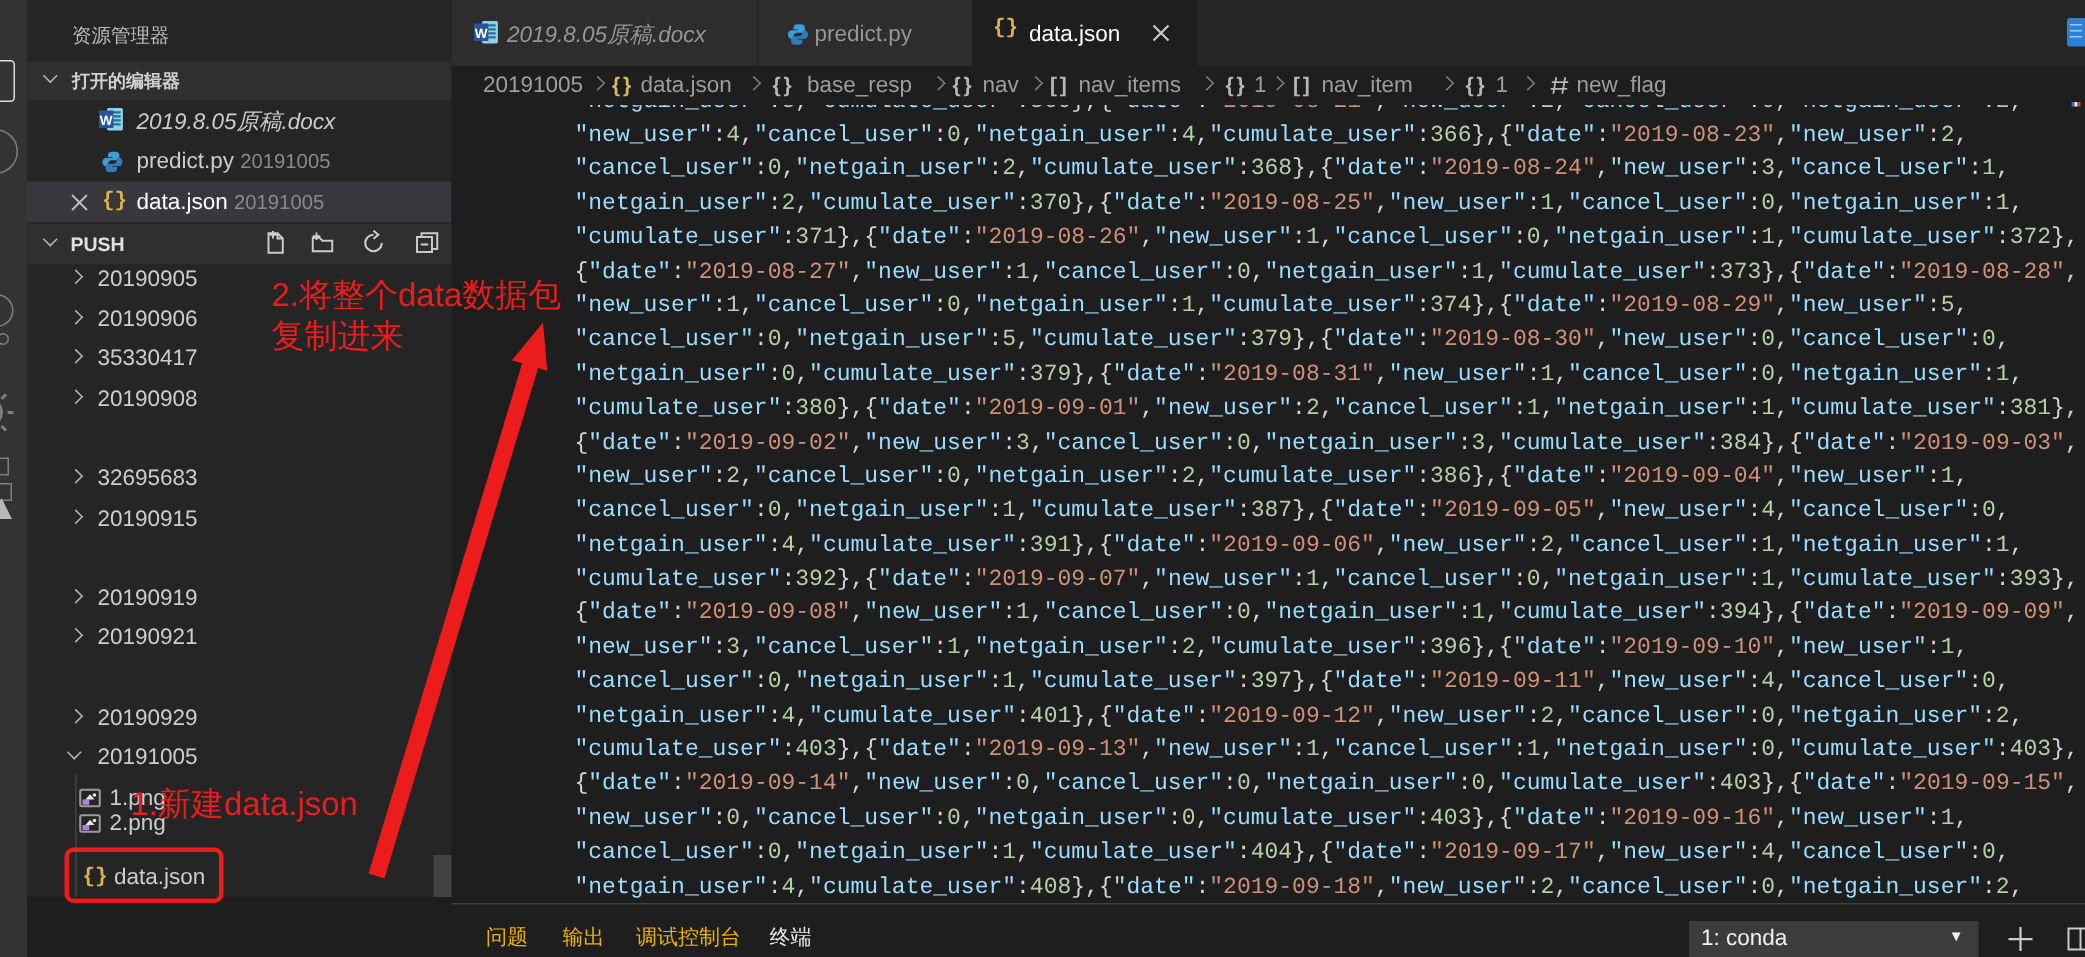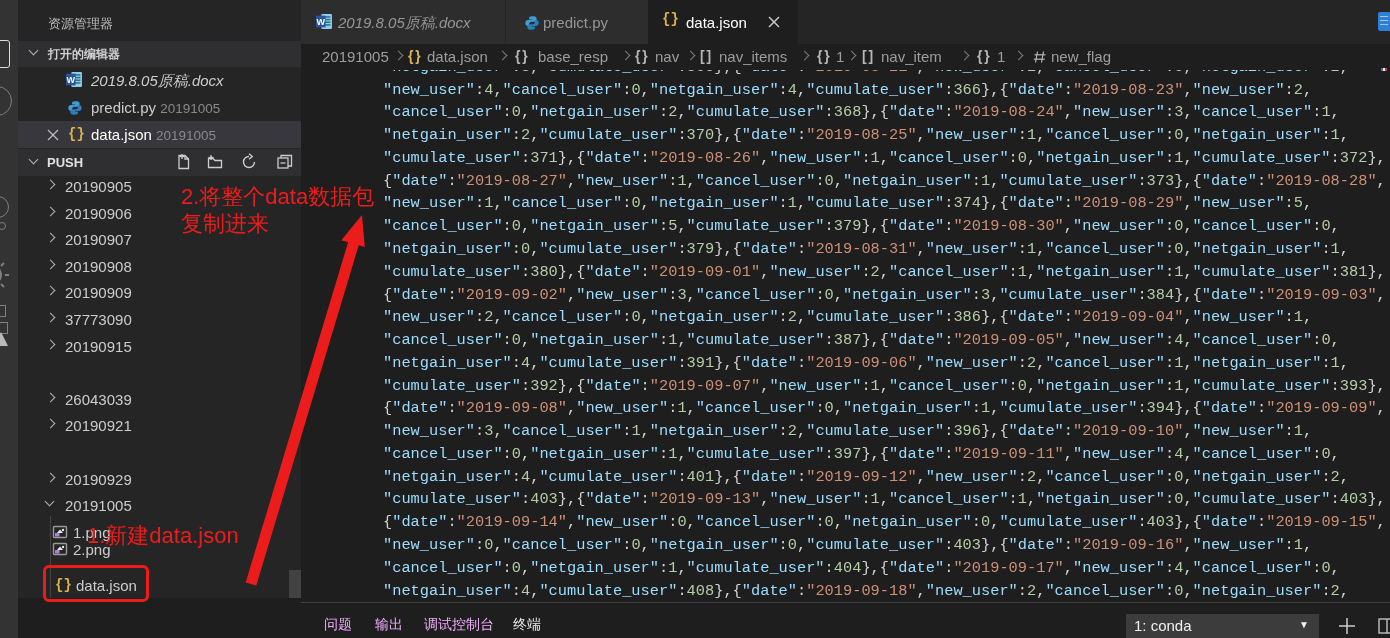--- a/index.html
+++ b/index.html
@@ -35,21 +35,21 @@
 .trow { position:absolute; left:0; width:283px; height:26.6px; }
 .tl { position:absolute; left:47px; top:50%; transform:translateY(-50%); font-size:15px; color:#cccccc; white-space:nowrap; }
 .tl2 { position:absolute; left:55px; top:50%; transform:translateY(-50%); font-size:15px; color:#cccccc; white-space:nowrap; }
 .fic { position:absolute; top:50%; margin-top:-8px; width:16px; height:16px; }
 .jic { position:absolute; top:50%; transform:translateY(-50%); font-family:"Liberation Mono",monospace; font-size:14px; font-weight:bold; color:#d9b44a; letter-spacing:0; }
 .pic { position:absolute; top:4px; width:18px; height:18px; }
 .dim { color:#8a8a8a; }
 
 
 #panel { position:absolute; left:301px; top:602px; width:1089px; height:36px; background:#1e1e1e; border-top:1px solid #3f3f46; }
-.ptab { position:absolute; top:13px; font-size:14px; color:#f0abfc; white-space:nowrap; }
+.ptab { position:absolute; top:13px; font-size:14px; color:#eab308; white-space:nowrap; }
 
 
 #anno { position:absolute; inset:0; z-index:60; pointer-events:none; }
 .red { position:absolute; color:#ed1c1c; font-size:22px; white-space:nowrap; }
 </style></head>
 <body>
 <div id="root">
 
   <div id="codewrap">
       <div id="code"><div class="cl"><k>"netgain_user"</k><i>:</i><n>3</n><i>,</i><k>"cumulate_user"</k><i>:</i><n>360</n><i>},{</i><k>"date"</k><i>:</i><s>"2019-08-21"</s><i>,</i><k>"new_user"</k><i>:</i><n>2</n><i>,</i><k>"cancel_user"</k><i>:</i><n>0</n><i>,</i><k>"netgain_user"</k><i>:</i><n>2</n><i>,</i></div><div class="cl"><k>"new_user"</k><i>:</i><n>4</n><i>,</i><k>"cancel_user"</k><i>:</i><n>0</n><i>,</i><k>"netgain_user"</k><i>:</i><n>4</n><i>,</i><k>"cumulate_user"</k><i>:</i><n>366</n><i>},{</i><k>"date"</k><i>:</i><s>"2019-08-23"</s><i>,</i><k>"new_user"</k><i>:</i><n>2</n><i>,</i></div><div class="cl"><k>"cancel_user"</k><i>:</i><n>0</n><i>,</i><k>"netgain_user"</k><i>:</i><n>2</n><i>,</i><k>"cumulate_user"</k><i>:</i><n>368</n><i>},{</i><k>"date"</k><i>:</i><s>"2019-08-24"</s><i>,</i><k>"new_user"</k><i>:</i><n>3</n><i>,</i><k>"cancel_user"</k><i>:</i><n>1</n><i>,</i></div><div class="cl"><k>"netgain_user"</k><i>:</i><n>2</n><i>,</i><k>"cumulate_user"</k><i>:</i><n>370</n><i>},{</i><k>"date"</k><i>:</i><s>"2019-08-25"</s><i>,</i><k>"new_user"</k><i>:</i><n>1</n><i>,</i><k>"cancel_user"</k><i>:</i><n>0</n><i>,</i><k>"netgain_user"</k><i>:</i><n>1</n><i>,</i></div><div class="cl"><k>"cumulate_user"</k><i>:</i><n>371</n><i>},{</i><k>"date"</k><i>:</i><s>"2019-08-26"</s><i>,</i><k>"new_user"</k><i>:</i><n>1</n><i>,</i><k>"cancel_user"</k><i>:</i><n>0</n><i>,</i><k>"netgain_user"</k><i>:</i><n>1</n><i>,</i><k>"cumulate_user"</k><i>:</i><n>372</n><i>},</i></div><div class="cl"><i>{</i><k>"date"</k><i>:</i><s>"2019-08-27"</s><i>,</i><k>"new_user"</k><i>:</i><n>1</n><i>,</i><k>"cancel_user"</k><i>:</i><n>0</n><i>,</i><k>"netgain_user"</k><i>:</i><n>1</n><i>,</i><k>"cumulate_user"</k><i>:</i><n>373</n><i>},{</i><k>"date"</k><i>:</i><s>"2019-08-28"</s><i>,</i></div><div class="cl"><k>"new_user"</k><i>:</i><n>1</n><i>,</i><k>"cancel_user"</k><i>:</i><n>0</n><i>,</i><k>"netgain_user"</k><i>:</i><n>1</n><i>,</i><k>"cumulate_user"</k><i>:</i><n>374</n><i>},{</i><k>"date"</k><i>:</i><s>"2019-08-29"</s><i>,</i><k>"new_user"</k><i>:</i><n>5</n><i>,</i></div><div class="cl"><k>"cancel_user"</k><i>:</i><n>0</n><i>,</i><k>"netgain_user"</k><i>:</i><n>5</n><i>,</i><k>"cumulate_user"</k><i>:</i><n>379</n><i>},{</i><k>"date"</k><i>:</i><s>"2019-08-30"</s><i>,</i><k>"new_user"</k><i>:</i><n>0</n><i>,</i><k>"cancel_user"</k><i>:</i><n>0</n><i>,</i></div><div class="cl"><k>"netgain_user"</k><i>:</i><n>0</n><i>,</i><k>"cumulate_user"</k><i>:</i><n>379</n><i>},{</i><k>"date"</k><i>:</i><s>"2019-08-31"</s><i>,</i><k>"new_user"</k><i>:</i><n>1</n><i>,</i><k>"cancel_user"</k><i>:</i><n>0</n><i>,</i><k>"netgain_user"</k><i>:</i><n>1</n><i>,</i></div><div class="cl"><k>"cumulate_user"</k><i>:</i><n>380</n><i>},{</i><k>"date"</k><i>:</i><s>"2019-09-01"</s><i>,</i><k>"new_user"</k><i>:</i><n>2</n><i>,</i><k>"cancel_user"</k><i>:</i><n>1</n><i>,</i><k>"netgain_user"</k><i>:</i><n>1</n><i>,</i><k>"cumulate_user"</k><i>:</i><n>381</n><i>},</i></div><div class="cl"><i>{</i><k>"date"</k><i>:</i><s>"2019-09-02"</s><i>,</i><k>"new_user"</k><i>:</i><n>3</n><i>,</i><k>"cancel_user"</k><i>:</i><n>0</n><i>,</i><k>"netgain_user"</k><i>:</i><n>3</n><i>,</i><k>"cumulate_user"</k><i>:</i><n>384</n><i>},{</i><k>"date"</k><i>:</i><s>"2019-09-03"</s><i>,</i></div><div class="cl"><k>"new_user"</k><i>:</i><n>2</n><i>,</i><k>"cancel_user"</k><i>:</i><n>0</n><i>,</i><k>"netgain_user"</k><i>:</i><n>2</n><i>,</i><k>"cumulate_user"</k><i>:</i><n>386</n><i>},{</i><k>"date"</k><i>:</i><s>"2019-09-04"</s><i>,</i><k>"new_user"</k><i>:</i><n>1</n><i>,</i></div><div class="cl"><k>"cancel_user"</k><i>:</i><n>0</n><i>,</i><k>"netgain_user"</k><i>:</i><n>1</n><i>,</i><k>"cumulate_user"</k><i>:</i><n>387</n><i>},{</i><k>"date"</k><i>:</i><s>"2019-09-05"</s><i>,</i><k>"new_user"</k><i>:</i><n>4</n><i>,</i><k>"cancel_user"</k><i>:</i><n>0</n><i>,</i></div><div class="cl"><k>"netgain_user"</k><i>:</i><n>4</n><i>,</i><k>"cumulate_user"</k><i>:</i><n>391</n><i>},{</i><k>"date"</k><i>:</i><s>"2019-09-06"</s><i>,</i><k>"new_user"</k><i>:</i><n>2</n><i>,</i><k>"cancel_user"</k><i>:</i><n>1</n><i>,</i><k>"netgain_user"</k><i>:</i><n>1</n><i>,</i></div><div class="cl"><k>"cumulate_user"</k><i>:</i><n>392</n><i>},{</i><k>"date"</k><i>:</i><s>"2019-09-07"</s><i>,</i><k>"new_user"</k><i>:</i><n>1</n><i>,</i><k>"cancel_user"</k><i>:</i><n>0</n><i>,</i><k>"netgain_user"</k><i>:</i><n>1</n><i>,</i><k>"cumulate_user"</k><i>:</i><n>393</n><i>},</i></div><div class="cl"><i>{</i><k>"date"</k><i>:</i><s>"2019-09-08"</s><i>,</i><k>"new_user"</k><i>:</i><n>1</n><i>,</i><k>"cancel_user"</k><i>:</i><n>0</n><i>,</i><k>"netgain_user"</k><i>:</i><n>1</n><i>,</i><k>"cumulate_user"</k><i>:</i><n>394</n><i>},{</i><k>"date"</k><i>:</i><s>"2019-09-09"</s><i>,</i></div><div class="cl"><k>"new_user"</k><i>:</i><n>3</n><i>,</i><k>"cancel_user"</k><i>:</i><n>1</n><i>,</i><k>"netgain_user"</k><i>:</i><n>2</n><i>,</i><k>"cumulate_user"</k><i>:</i><n>396</n><i>},{</i><k>"date"</k><i>:</i><s>"2019-09-10"</s><i>,</i><k>"new_user"</k><i>:</i><n>1</n><i>,</i></div><div class="cl"><k>"cancel_user"</k><i>:</i><n>0</n><i>,</i><k>"netgain_user"</k><i>:</i><n>1</n><i>,</i><k>"cumulate_user"</k><i>:</i><n>397</n><i>},{</i><k>"date"</k><i>:</i><s>"2019-09-11"</s><i>,</i><k>"new_user"</k><i>:</i><n>4</n><i>,</i><k>"cancel_user"</k><i>:</i><n>0</n><i>,</i></div><div class="cl"><k>"netgain_user"</k><i>:</i><n>4</n><i>,</i><k>"cumulate_user"</k><i>:</i><n>401</n><i>},{</i><k>"date"</k><i>:</i><s>"2019-09-12"</s><i>,</i><k>"new_user"</k><i>:</i><n>2</n><i>,</i><k>"cancel_user"</k><i>:</i><n>0</n><i>,</i><k>"netgain_user"</k><i>:</i><n>2</n><i>,</i></div><div class="cl"><k>"cumulate_user"</k><i>:</i><n>403</n><i>},{</i><k>"date"</k><i>:</i><s>"2019-09-13"</s><i>,</i><k>"new_user"</k><i>:</i><n>1</n><i>,</i><k>"cancel_user"</k><i>:</i><n>1</n><i>,</i><k>"netgain_user"</k><i>:</i><n>0</n><i>,</i><k>"cumulate_user"</k><i>:</i><n>403</n><i>},</i></div><div class="cl"><i>{</i><k>"date"</k><i>:</i><s>"2019-09-14"</s><i>,</i><k>"new_user"</k><i>:</i><n>0</n><i>,</i><k>"cancel_user"</k><i>:</i><n>0</n><i>,</i><k>"netgain_user"</k><i>:</i><n>0</n><i>,</i><k>"cumulate_user"</k><i>:</i><n>403</n><i>},{</i><k>"date"</k><i>:</i><s>"2019-09-15"</s><i>,</i></div><div class="cl"><k>"new_user"</k><i>:</i><n>0</n><i>,</i><k>"cancel_user"</k><i>:</i><n>0</n><i>,</i><k>"netgain_user"</k><i>:</i><n>0</n><i>,</i><k>"cumulate_user"</k><i>:</i><n>403</n><i>},{</i><k>"date"</k><i>:</i><s>"2019-09-16"</s><i>,</i><k>"new_user"</k><i>:</i><n>1</n><i>,</i></div><div class="cl"><k>"cancel_user"</k><i>:</i><n>0</n><i>,</i><k>"netgain_user"</k><i>:</i><n>1</n><i>,</i><k>"cumulate_user"</k><i>:</i><n>404</n><i>},{</i><k>"date"</k><i>:</i><s>"2019-09-17"</s><i>,</i><k>"new_user"</k><i>:</i><n>4</n><i>,</i><k>"cancel_user"</k><i>:</i><n>0</n><i>,</i></div><div class="cl"><k>"netgain_user"</k><i>:</i><n>4</n><i>,</i><k>"cumulate_user"</k><i>:</i><n>408</n><i>},{</i><k>"date"</k><i>:</i><s>"2019-09-18"</s><i>,</i><k>"new_user"</k><i>:</i><n>2</n><i>,</i><k>"cancel_user"</k><i>:</i><n>0</n><i>,</i><k>"netgain_user"</k><i>:</i><n>2</n><i>,</i></div></div>
@@ -226,41 +226,37 @@
 <div class="trow" style="top:172.7px">
         <span class="chev-r"></span>
         <span class="tl">20190905</span>
       </div>
 <div class="trow" style="top:199.3px">
         <span class="chev-r"></span>
         <span class="tl">20190906</span>
       </div>
 <div class="trow" style="top:225.9px">
         <span class="chev-r"></span>
-        <span class="tl">20190907</span>
+        <span class="tl">35330417</span>
       </div>
 <div class="trow" style="top:252.5px">
         <span class="chev-r"></span>
         <span class="tl">20190908</span>
       </div>
-<div class="trow" style="top:279.1px">
-        <span class="chev-r"></span>
-        <span class="tl">20190909</span>
-      </div>
 <div class="trow" style="top:305.7px">
         <span class="chev-r"></span>
-        <span class="tl">37773090</span>
+        <span class="tl">32695683</span>
       </div>
 <div class="trow" style="top:332.3px">
         <span class="chev-r"></span>
         <span class="tl">20190915</span>
       </div>
 <div class="trow" style="top:385.5px">
         <span class="chev-r"></span>
-        <span class="tl">26043039</span>
+        <span class="tl">20190919</span>
       </div>
 <div class="trow" style="top:412.1px">
         <span class="chev-r"></span>
         <span class="tl">20190921</span>
       </div>
 <div class="trow" style="top:465.3px">
         <span class="chev-r"></span>
         <span class="tl">20190929</span>
       </div>
 <div class="trow" style="top:491.9px">

